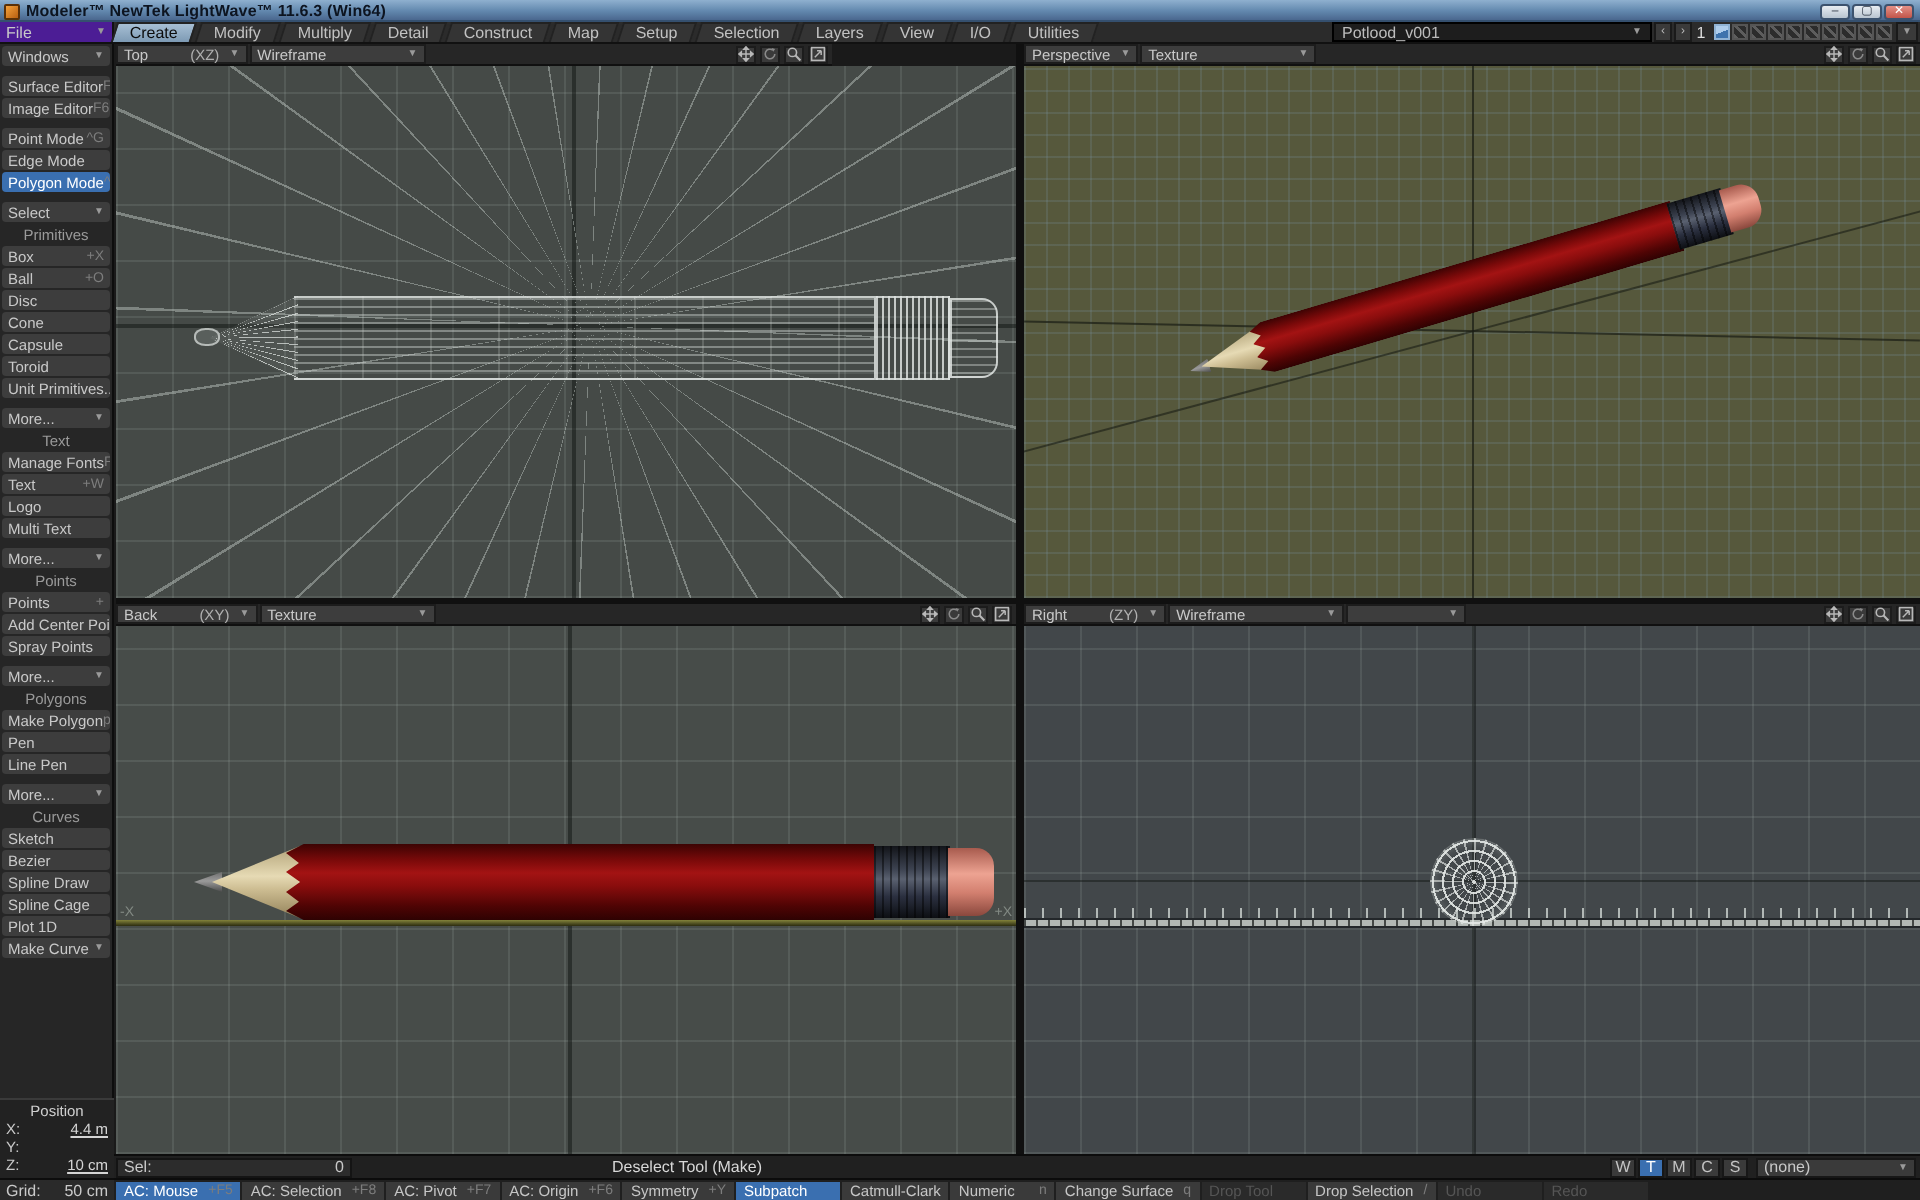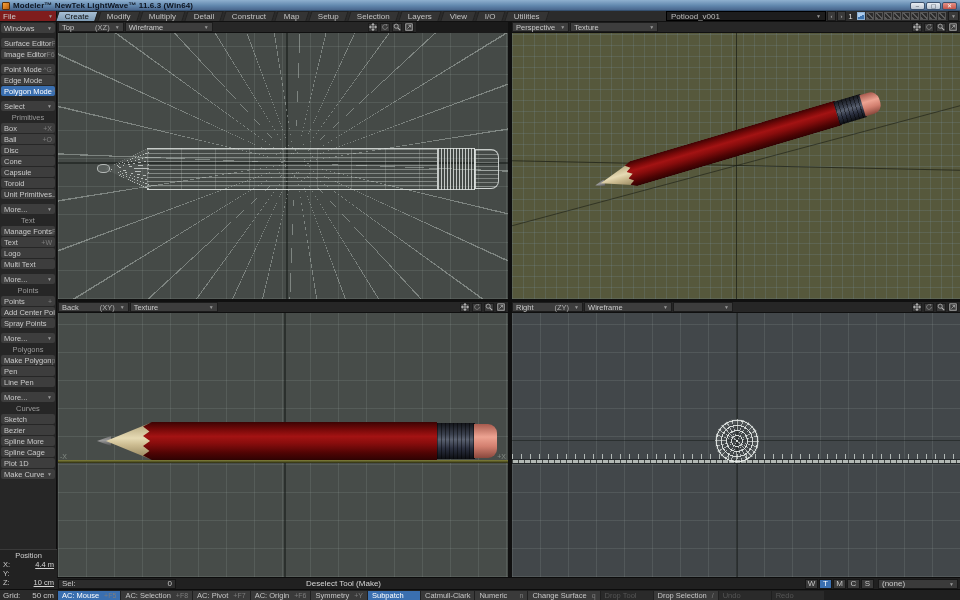--- a/index.html
+++ b/index.html
@@ -16,21 +16,21 @@
   #title-text { color:#0d1420; font-size:8px; font-weight:bold; letter-spacing:.1px; }
   #win-btns { margin-left:auto; display:flex; gap:1px; padding-right:3px; }
   .win-btn { width:15px; height:8px; border:1px solid #3c526e; border-radius:2px;
     background:linear-gradient(#e8edf2,#b9c4d0); color:#2a3340; font-size:6px; line-height:6px;
     text-align:center; }
   .win-btn.close { background:linear-gradient(#e49086,#c2554a); color:#fff; }
 
   
   #menubar { position:absolute; left:0; top:11px; width:960px; height:11px;
     background:#2b2b2b; display:flex; align-items:stretch; border-bottom:1px solid #111; }
-  #file-btn { width:57px; background:#7f1d1d; border-right:1px solid #111; display:flex;
+  #file-btn { width:57px; background:#4c1d95; border-right:1px solid #111; display:flex;
     align-items:center; padding:0 3px; color:#c9c9c9; }
   #file-btn .caret { margin-left:auto; }
   .caret { font-size:5px; color:#9a9a9a; }
   #menu-tabs { display:flex; align-items:stretch; }
   .menu-tab { padding:0 7px; display:flex; align-items:center; color:#c2c2c2;
     background:#343434; transform:skewX(-18deg); margin-right:2px; border:1px solid #222;
     border-bottom:none; }
   .menu-tab > span { transform:skewX(18deg); }
   .menu-tab.active { background:linear-gradient(#a7bfd4,#7d9ab4); color:#0c0c0c; }
   #object-drop { margin-left:auto; width:160px; background:#1d1d1d; border:1px solid #000;
@@ -356,21 +356,21 @@
         <span class="caret">▼</span>
       </div>
       <div class="sb-head">Curves</div>
       <div class="sb-btn">
         <span>Sketch</span>
       </div>
       <div class="sb-btn">
         <span>Bezier</span>
       </div>
       <div class="sb-btn">
-        <span>Spline More</span>
+        <span>Spline Draw</span>
       </div>
       <div class="sb-btn">
         <span>Spline Cage</span>
       </div>
       <div class="sb-btn">
         <span>Plot 1D</span>
       </div>
       <div class="sb-btn">
         <span>Make Curve</span>
         <span class="caret">▼</span>

